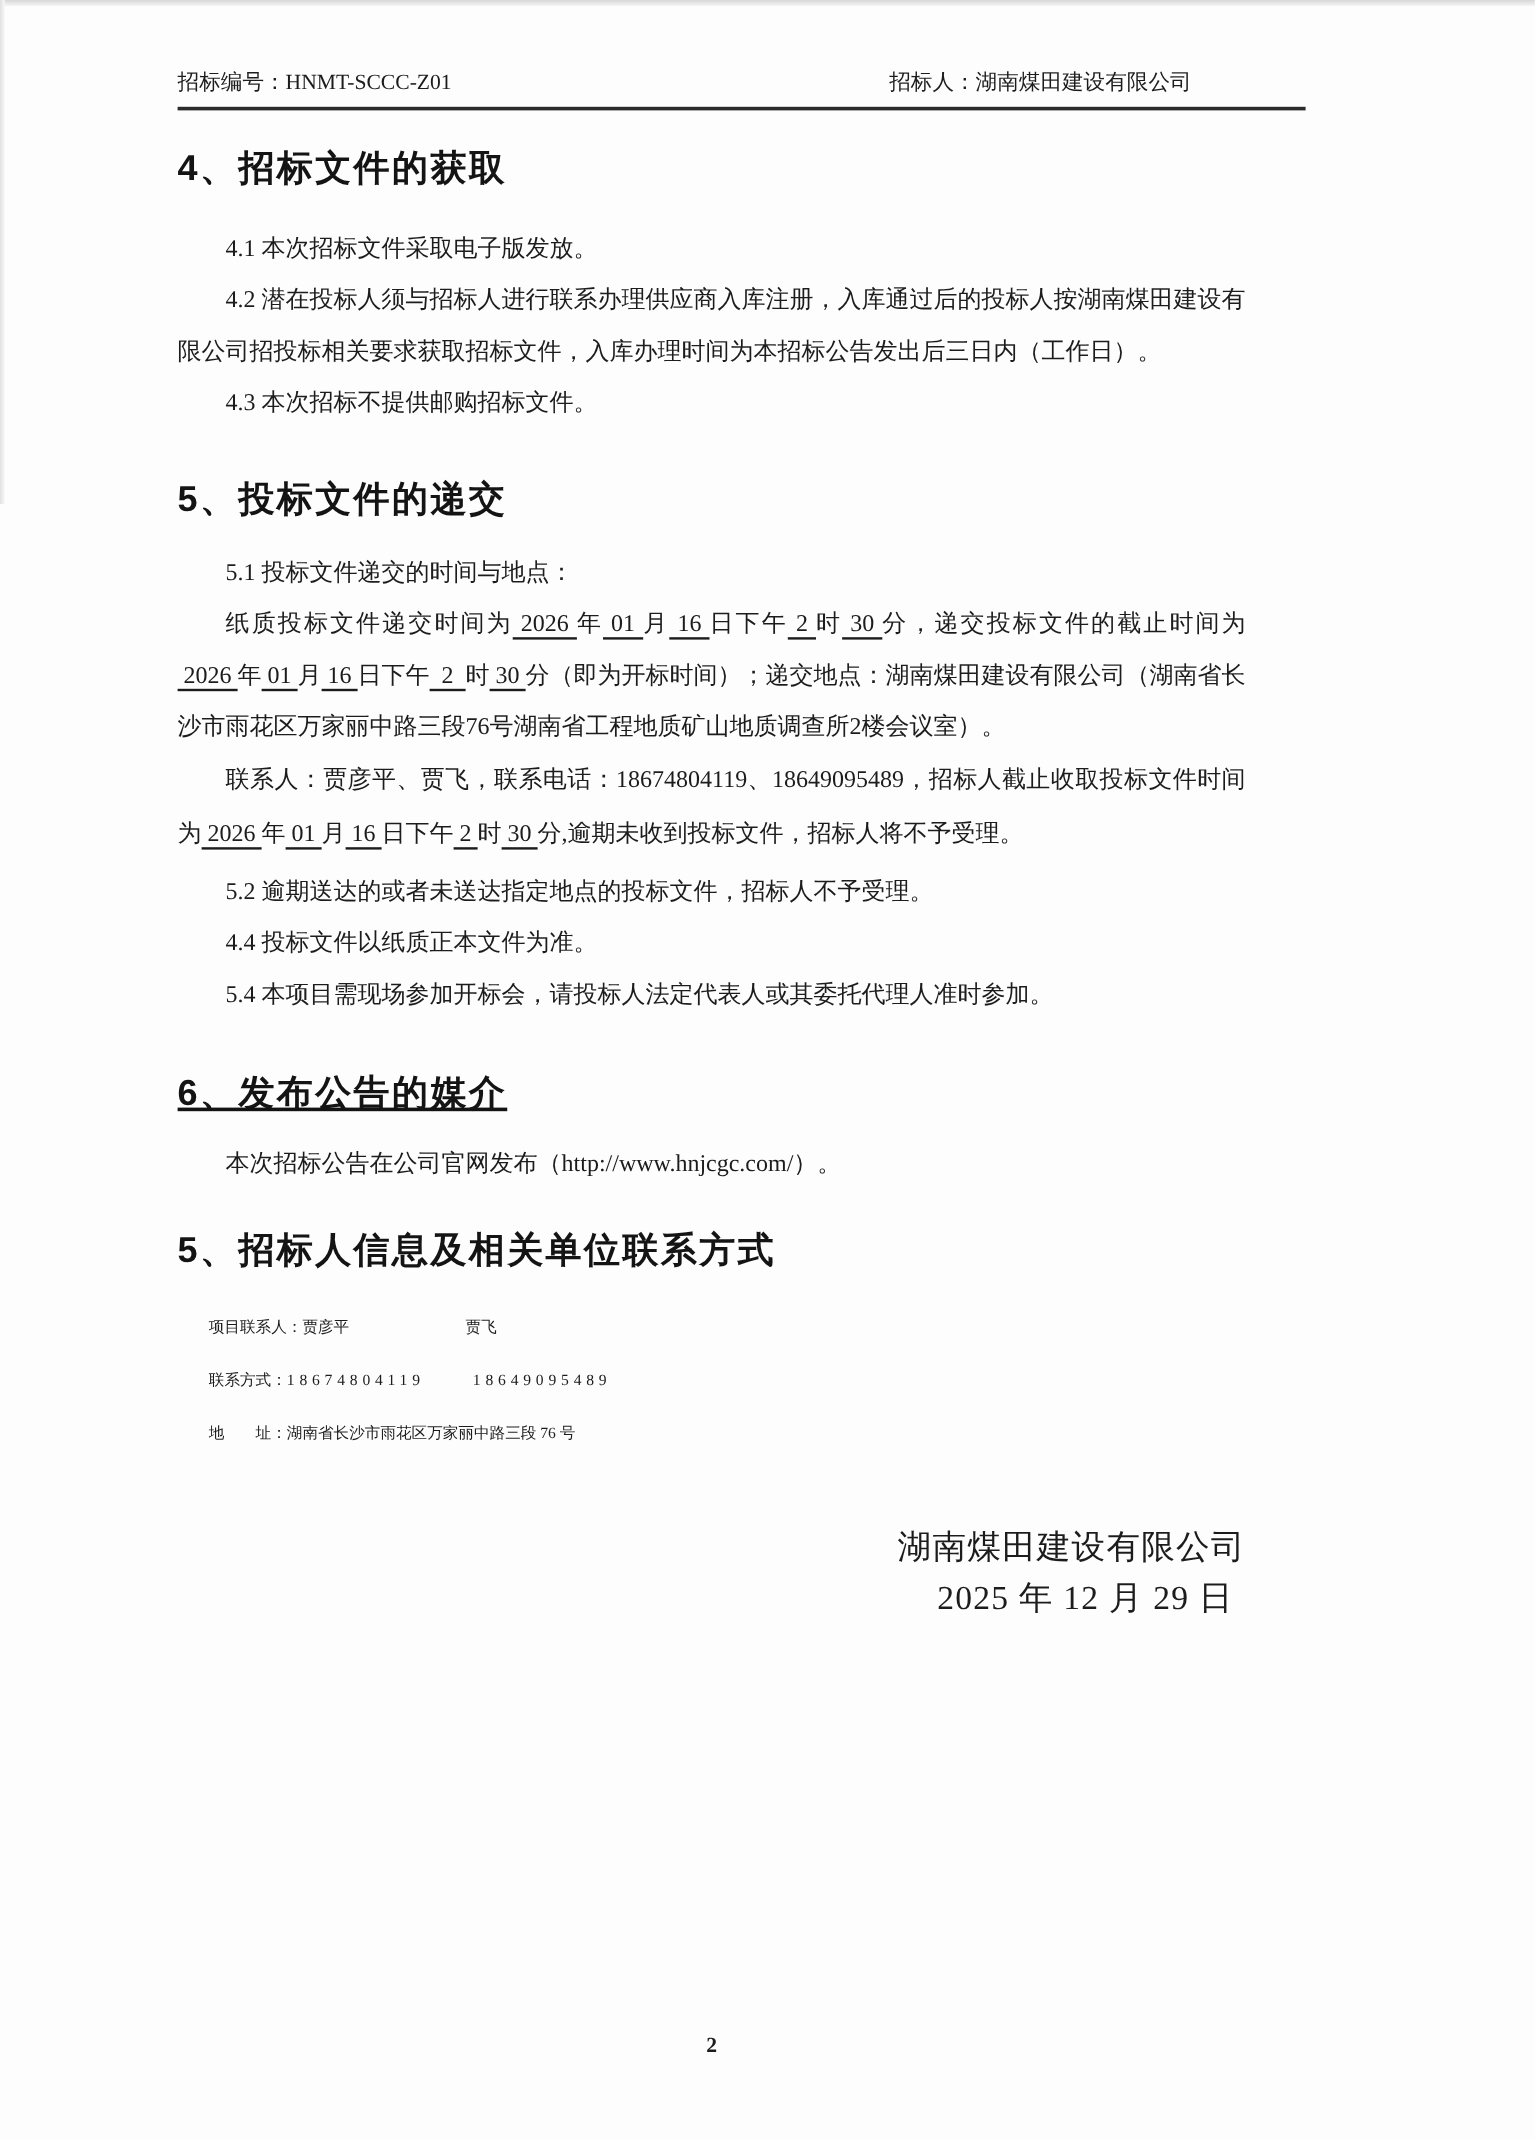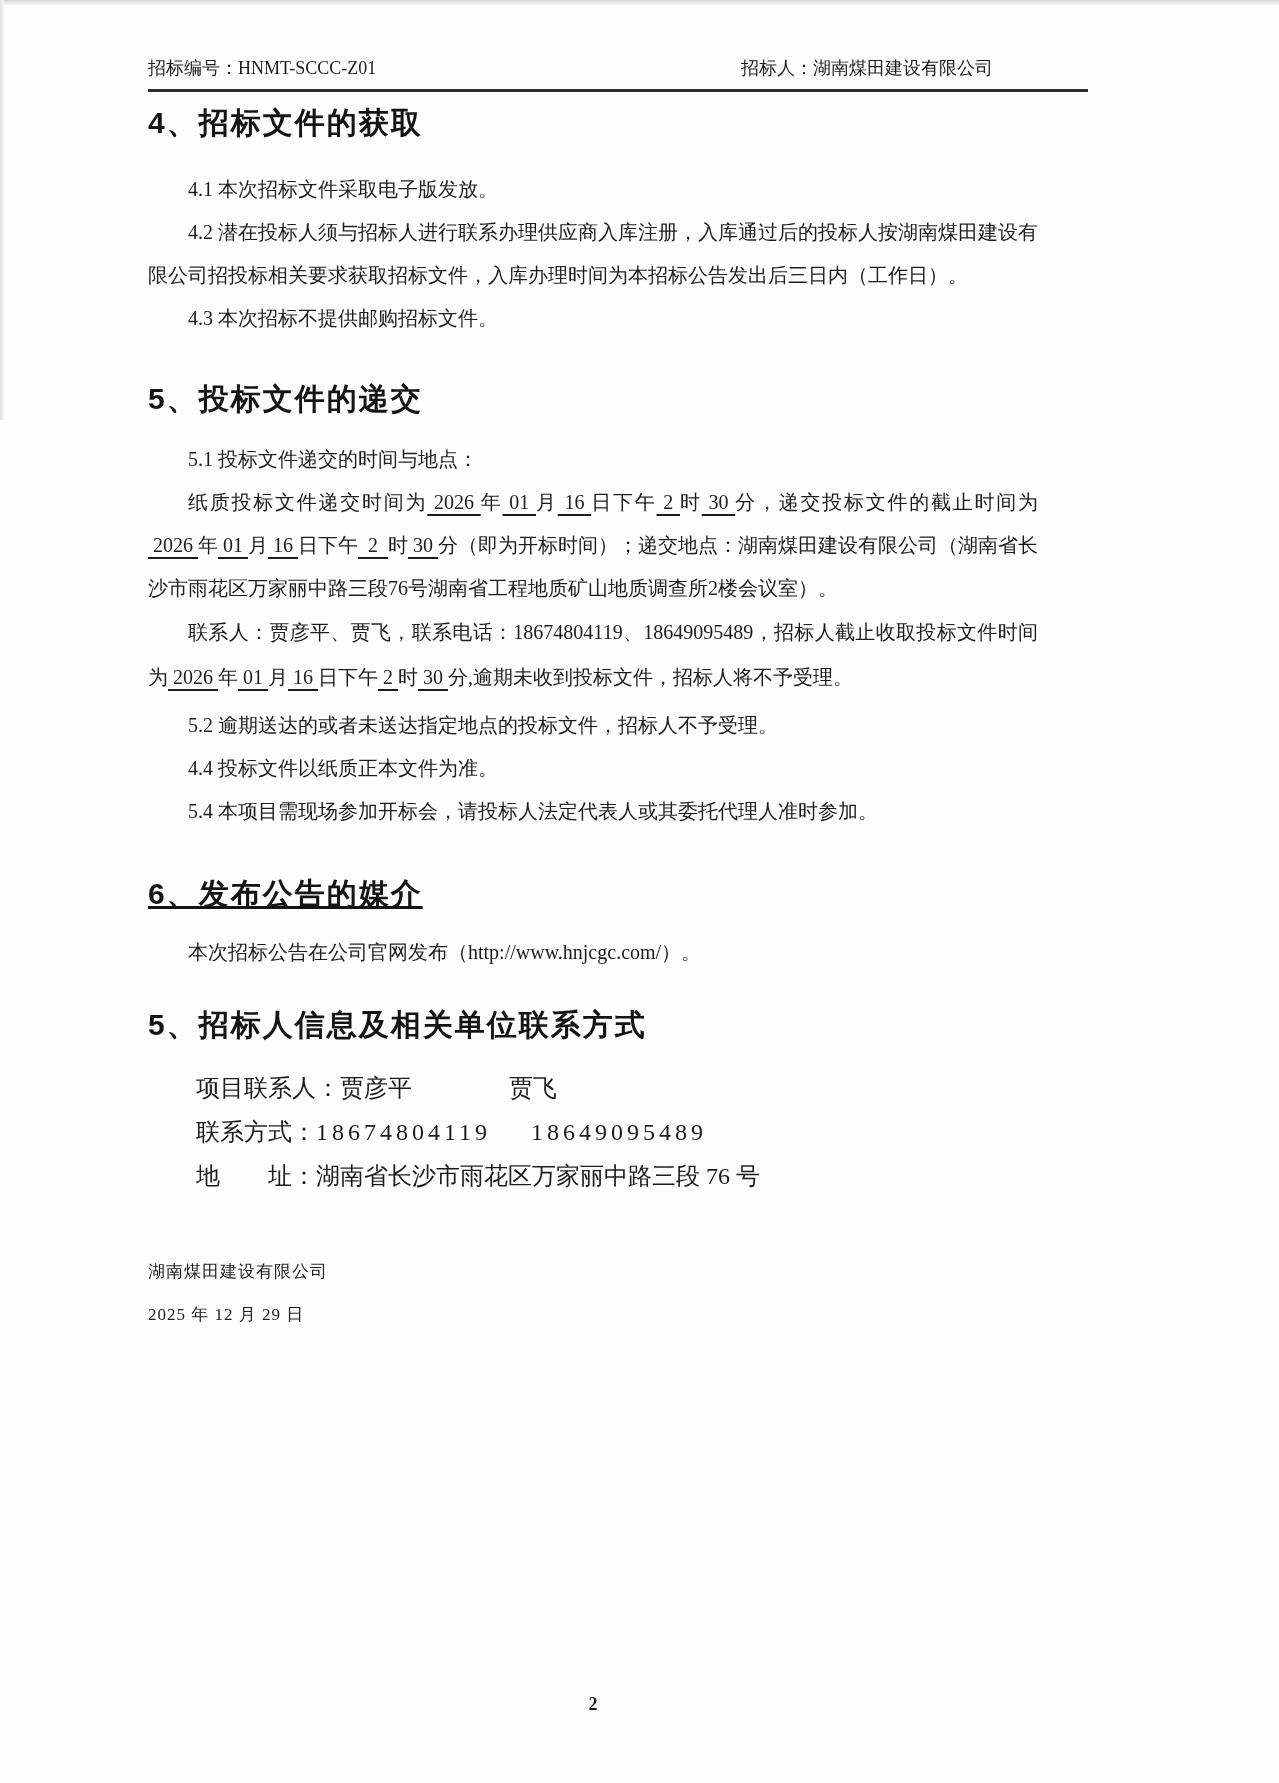--- a/index.html
+++ b/index.html
@@ -35,21 +35,21 @@
   }
   .sec-title{
     font-family:"Liberation Sans","DejaVu Sans",sans-serif;
     font-weight:bold;
     font-size:30px;
     letter-spacing:2px;
     color:#141414;
     margin:0;
     line-height:38px;
   }
-  #title4{margin-top:12px;}
+  #title4{margin-top:30px;}
   #title5{margin-top:40px;}
   #title6{margin-top:42px;text-decoration:underline;}
   #title7{margin-top:32px;}
   .body-text{
     font-size:20px;
     line-height:43px;
     margin:0;
     text-align:justify;
     text-indent:2em;
     width:890px;
@@ -59,35 +59,35 @@
   .mt18{margin-top:18px;}
   .mt4{margin-top:4px;}
   .lh45{line-height:45px;}
   .blank{
     text-decoration:underline;
     text-decoration-thickness:1.5px;
     text-underline-offset:5px;
     white-space:pre;
   }
   .contact-row{
-    font-size:24px;
+    font-size:13px;
     line-height:44px;
     margin:0;
     text-indent:2em;
     width:890px;
   }
   .contact-rows{margin-top:22px;}
   .gap-name{margin-left:97px;}
   .gap-phone{margin-left:40px;}
   .digits{letter-spacing:4px;}
   .signature{
     margin-top:52px;
     width:890px;
-    text-align:left;
-    font-size:17px;
+    text-align:right;
+    font-size:28px;
   }
   .signature .company{line-height:43px;letter-spacing:1px;}
   .signature .date{line-height:43px;padding-right:10px;letter-spacing:1px;}
   .page-number{
     position:absolute;
     top:1694px;
     left:148px;
     width:890px;
     text-align:center;
     font-size:18px;

